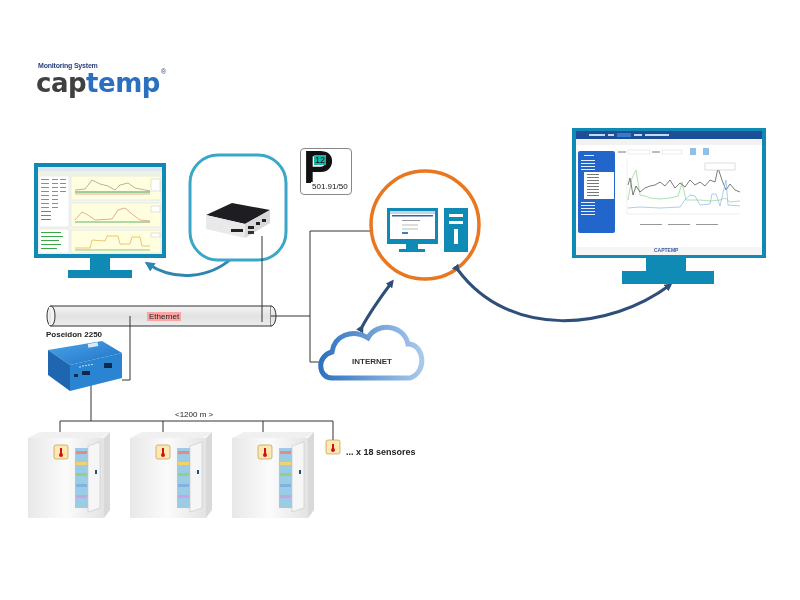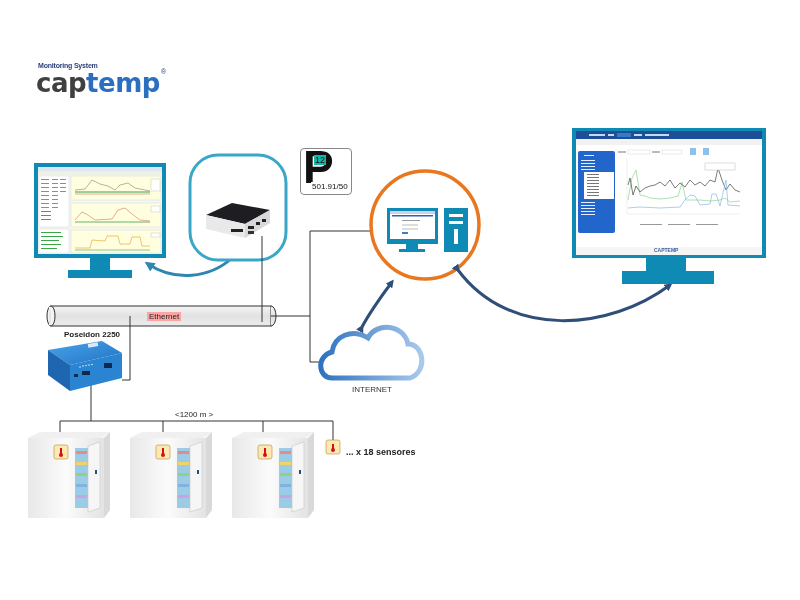--- a/index.html
+++ b/index.html
@@ -12,23 +12,23 @@
   #logo .wordmark { position:absolute; left: 0; top: 8px; font-size: 26px; line-height: 26px; color: #1e4fa0; letter-spacing: -0.5px; font-family: "DejaVu Sans", sans-serif; }
   #logo .wordmark b { font-weight: bold; color: #404040; }
   #logo .wordmark span.light { font-weight: bold; color: #2a6fc0; }
   #logo .reg { position:absolute; left: 125px; top: 6px; font-size: 7px; color: #2b3f7a; }
 
   
   #cert { left: 300px; top: 148px; width: 50px; height: 45px; border: 1px solid #888; border-radius: 4px; background: #fff; }
   #cert .p { position:absolute; left: 2px; top: -6px; font-size: 46px; font-weight: bold; color: #111; line-height: 48px; font-family: "Liberation Sans", sans-serif;}
   #cert .p12 { position:absolute; left: 13px; top: 6px; font-size: 9px; color:#111; background:#14b8a6; padding: 0 1px; font-family: Liberation Sans, sans-serif;}
   #cert .code { position:absolute; left: 10px; top: 33px; font-size: 8px; color: #111; background:#fff; padding: 0 1px;}
-  #poseidon-label { left: 64px; top: 330px; font-size: 8px; font-weight: bold; color: #222; }
+  #poseidon-label { left: 46px; top: 330px; font-size: 8px; font-weight: bold; color: #222; }
   #ethernet-label { left: 147px; top: 312px; font-size: 8px; color: #222; background: #fca5a5; padding: 0 2px; }
-  #internet-label { left: 352px; top: 357px; font-size: 8px; font-weight: normal; color: #333; margin-top: 28px; }
+  #internet-label { left: 352px; top: 357px; font-size: 8px; font-weight: bold; color: #333; }
   #distance-label { left: 175px; top: 410px; font-size: 8px; color: #222; text-align: center; }
   #sensors-label { left: 346px; top: 447px; font-size: 9px; font-weight: bold; color: #222; }
 </style>
 </head>
 <body>
 
 <div id="logo" class="abs">
   <div class="tagline">Monitoring System</div>
   <div class="wordmark"><b>cap</b><span class="light">temp</span></div>
   <div class="reg">®</div>

